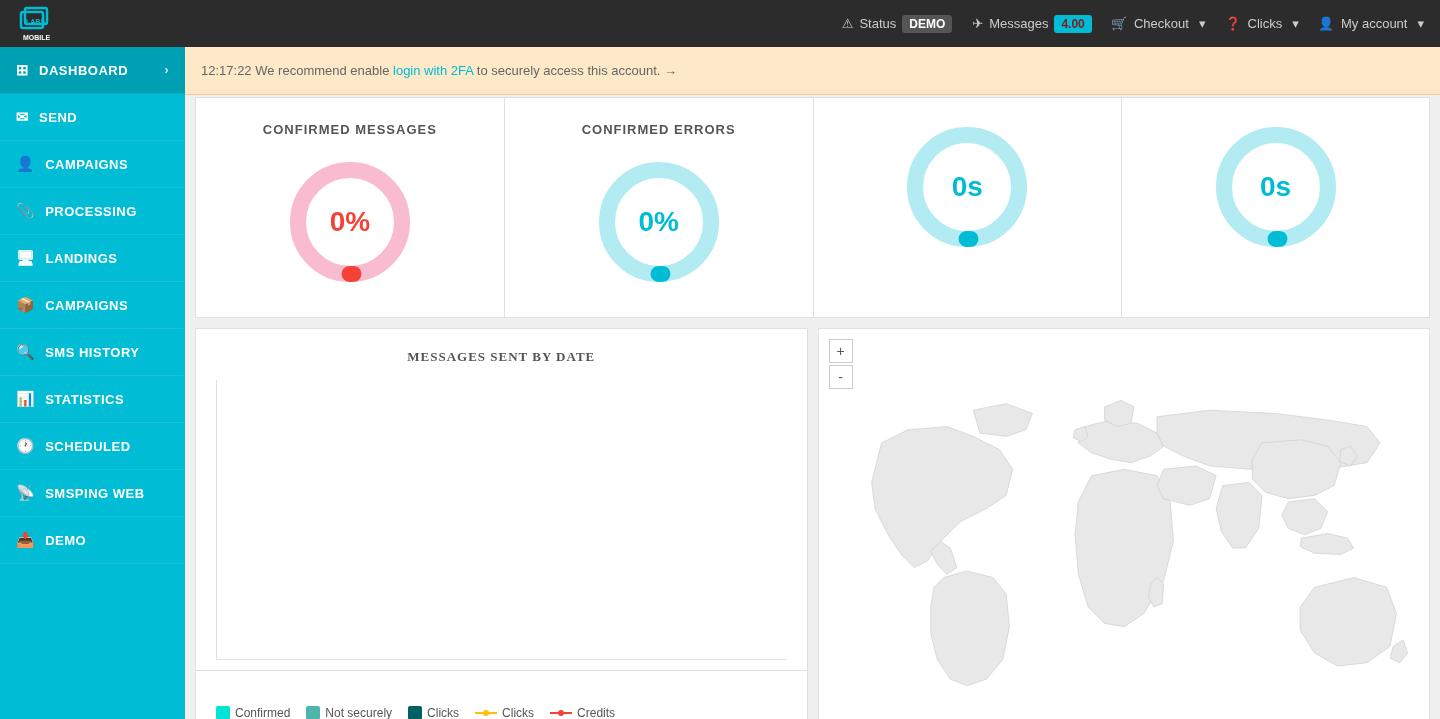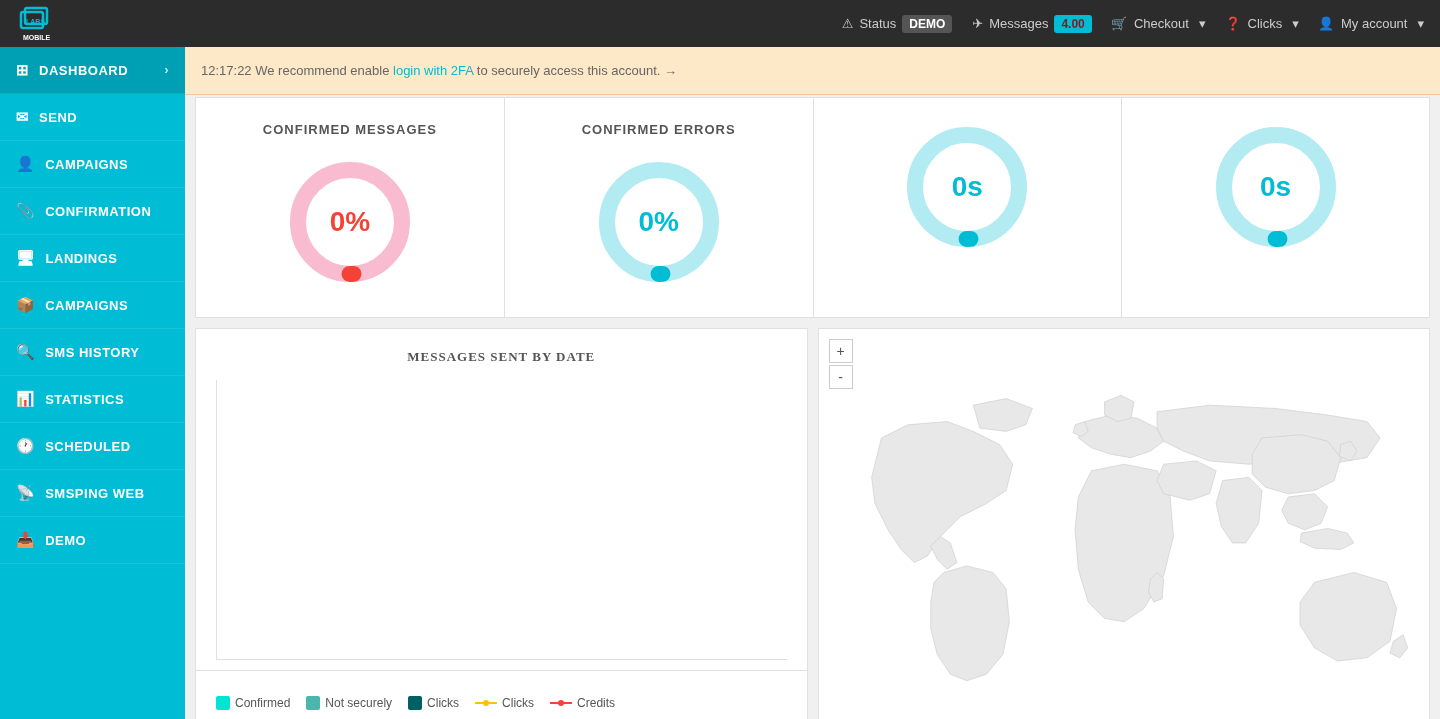--- a/index.html
+++ b/index.html
@@ -320,21 +320,21 @@
   </div>
   <div class="sidebar-item">
     <div class="sidebar-item-left">
       <span class="sidebar-icon">👤</span>
       <span>CAMPAIGNS</span>
     </div>
   </div>
   <div class="sidebar-item">
     <div class="sidebar-item-left">
       <span class="sidebar-icon">📎</span>
-      <span>CONFIRMATION</span>
+      <span>PROCESSING</span>
     </div>
   </div>
   <div class="sidebar-item">
     <div class="sidebar-item-left">
       <span class="sidebar-icon">🖥</span>
       <span>LANDINGS</span>
     </div>
   </div>
   <div class="sidebar-item">
     <div class="sidebar-item-left">
@@ -430,21 +430,21 @@
   </div>
 
   <div class="bottom-row">
 
     <div class="chart-card">
       <div class="chart-title">MESSAGES SENT BY DATE</div>
       <div class="chart-area">
         <div class="chart-xaxis"></div>
         <div class="chart-yaxis"></div>
       </div>
-      <div style="border-top: 1px solid #e0e0e0; margin: 10px -20px 0; padding: 15px 20px 0;">
+      <div style="border-top: 1px solid #e0e0e0; margin: 10px -20px 0; padding: 25px 20px 0;">
         <div class="chart-legend">
           <div class="legend-item">
             <div class="legend-dot" style="background:#00e5d4;"></div>
             <span>Confirmed</span>
           </div>
           <div class="legend-item">
             <div class="legend-dot" style="background:#4db6ac;"></div>
             <span>Not securely</span>
           </div>
           <div class="legend-item">

